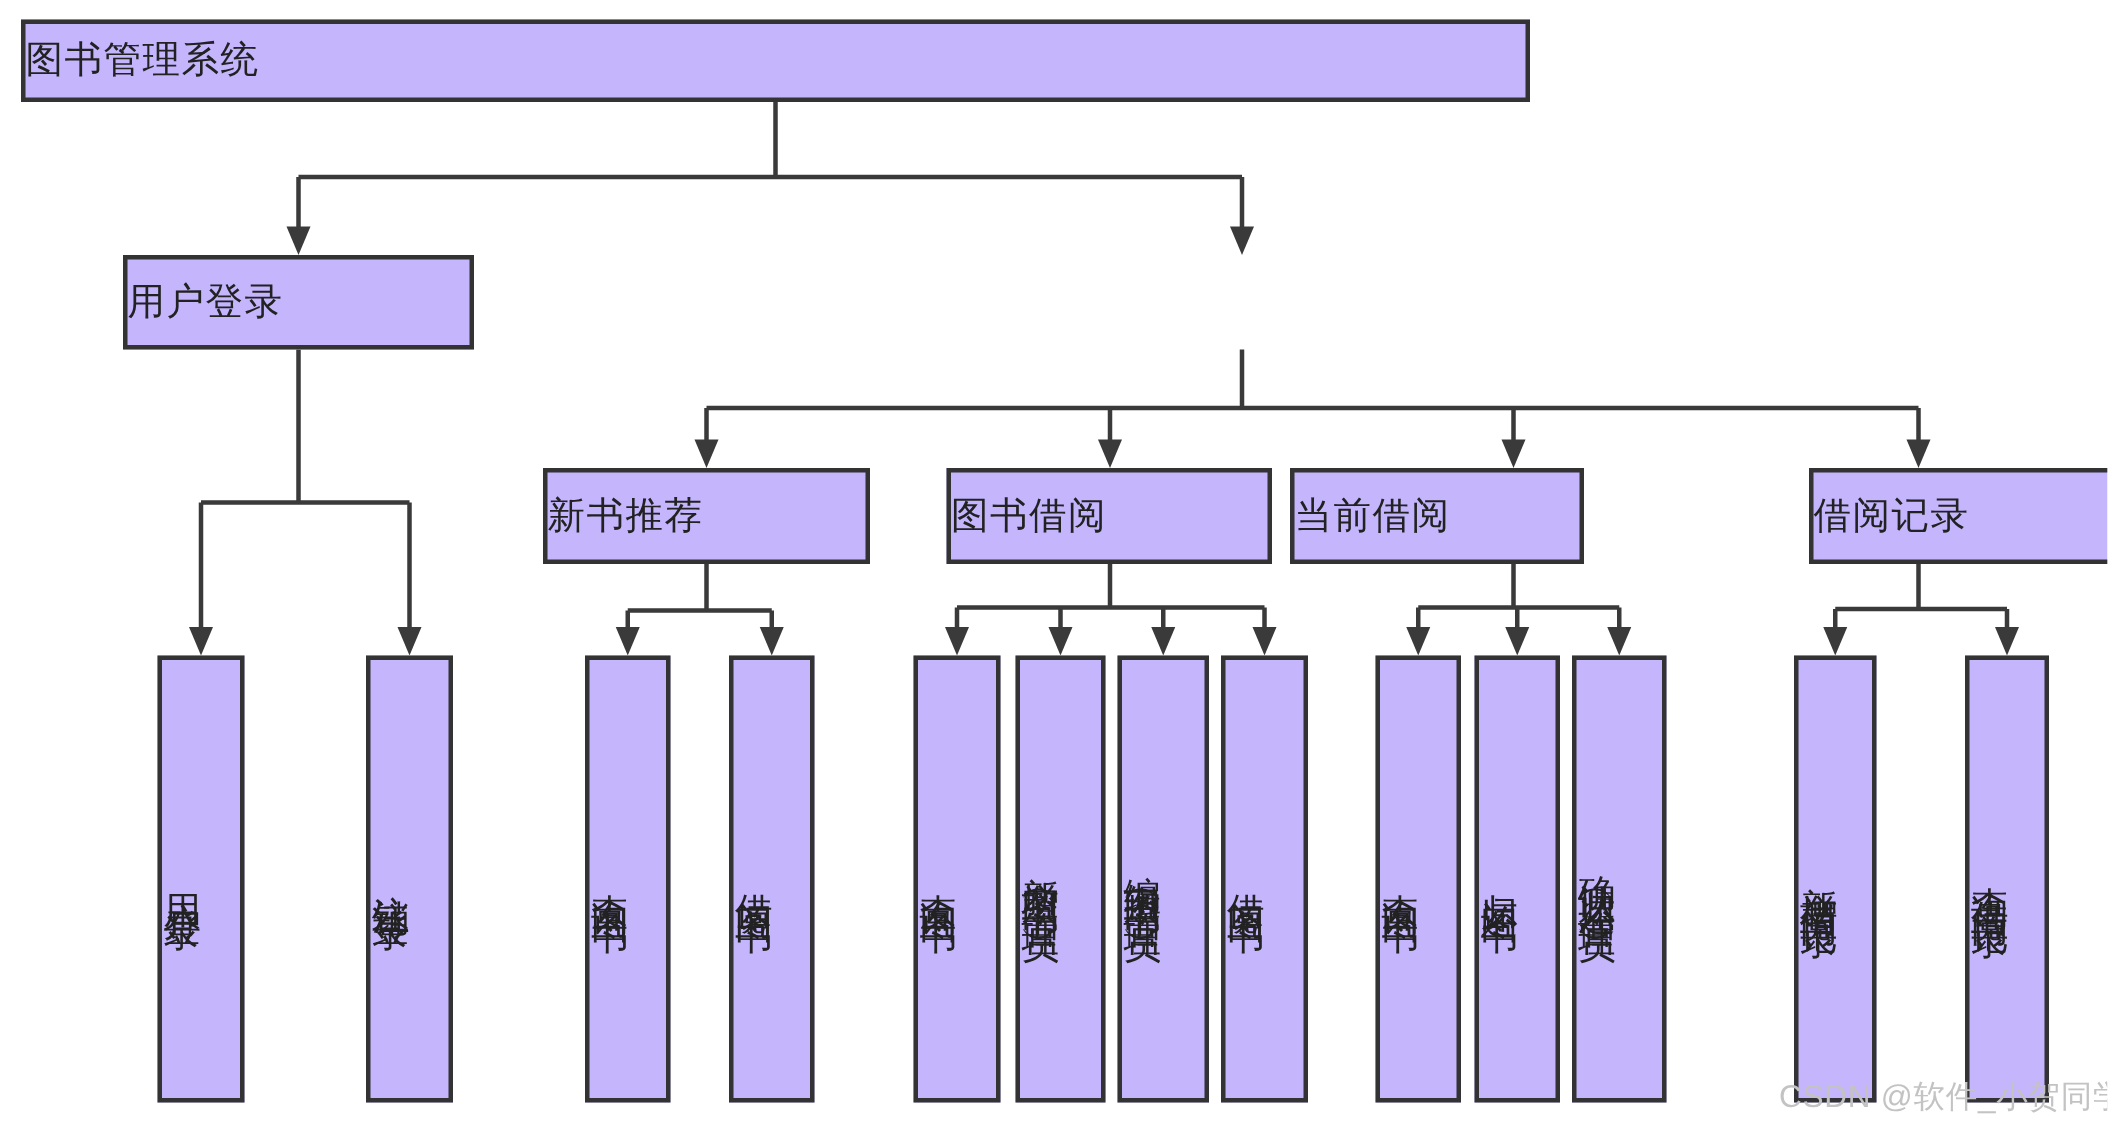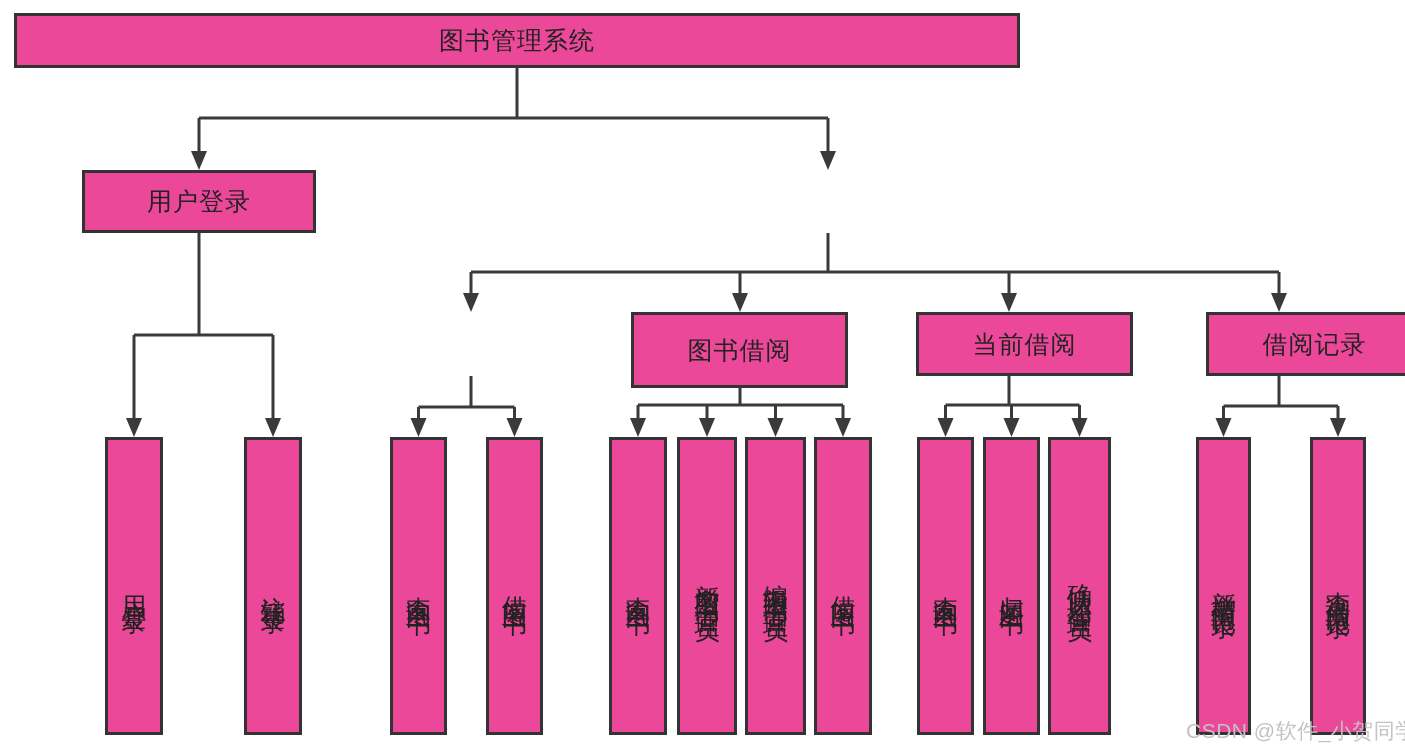--- a/index.html
+++ b/index.html
@@ -28,25 +28,24 @@
     stroke: var(--line, #3a3a3a);
     stroke-width: 3;
   }
   svg.connectors polygon {
     fill: var(--line, #3a3a3a);
     stroke: none;
   }
   .box {
     position: absolute;
     box-sizing: border-box;
-    background: #ec4899;
+    background: #c4b5fd;
     border: 3px solid var(--box-border, #333);
     display: flex;
     align-items: center;
-    justify-content: center;
     color: var(--text, #222);
     font-size: 25px;
     line-height: 1;
   }
   .box.h span {
     letter-spacing: 1px;
     white-space: nowrap;
   }
   .box.v span {
     writing-mode: vertical-rl;
@@ -108,24 +107,27 @@
   </svg>
 
   <div class="box h" style="left:14px; top:13px; width:1006px; height:55px;">
     <span>图书管理系统</span>
   </div>
 
   <div class="box h" style="left:82px; top:170px; width:234px; height:63px;">
     <span>用户登录</span>
   </div>
 
-  <div class="box h" style="left:631px; top:312px; width:217px; height:76px;">
+  <div class="box h" style="left:362px; top:312px; width:218px; height:64px;">
+    <span>新书推荐</span>
+  </div>
+  <div class="box h" style="left:631px; top:312px; width:217px; height:64px;">
     <span>图书借阅</span>
   </div>
-  <div class="box h" style="left:916px; top:312px; width:217px; height:64px;">
+  <div class="box h" style="left:860px; top:312px; width:196px; height:64px;">
     <span>当前借阅</span>
   </div>
   <div class="box h" style="left:1170px; top:312px; width:217px; height:64px;margin-left:36px;">
     <span>借阅记录</span>
   </div>
 
   <div class="box v" style="left:105px; top:437px; width:58px; height:298px;">
     <span>用户登录</span>
   </div>
   <div class="box v" style="left:244px; top:437px; width:58px; height:298px;">

